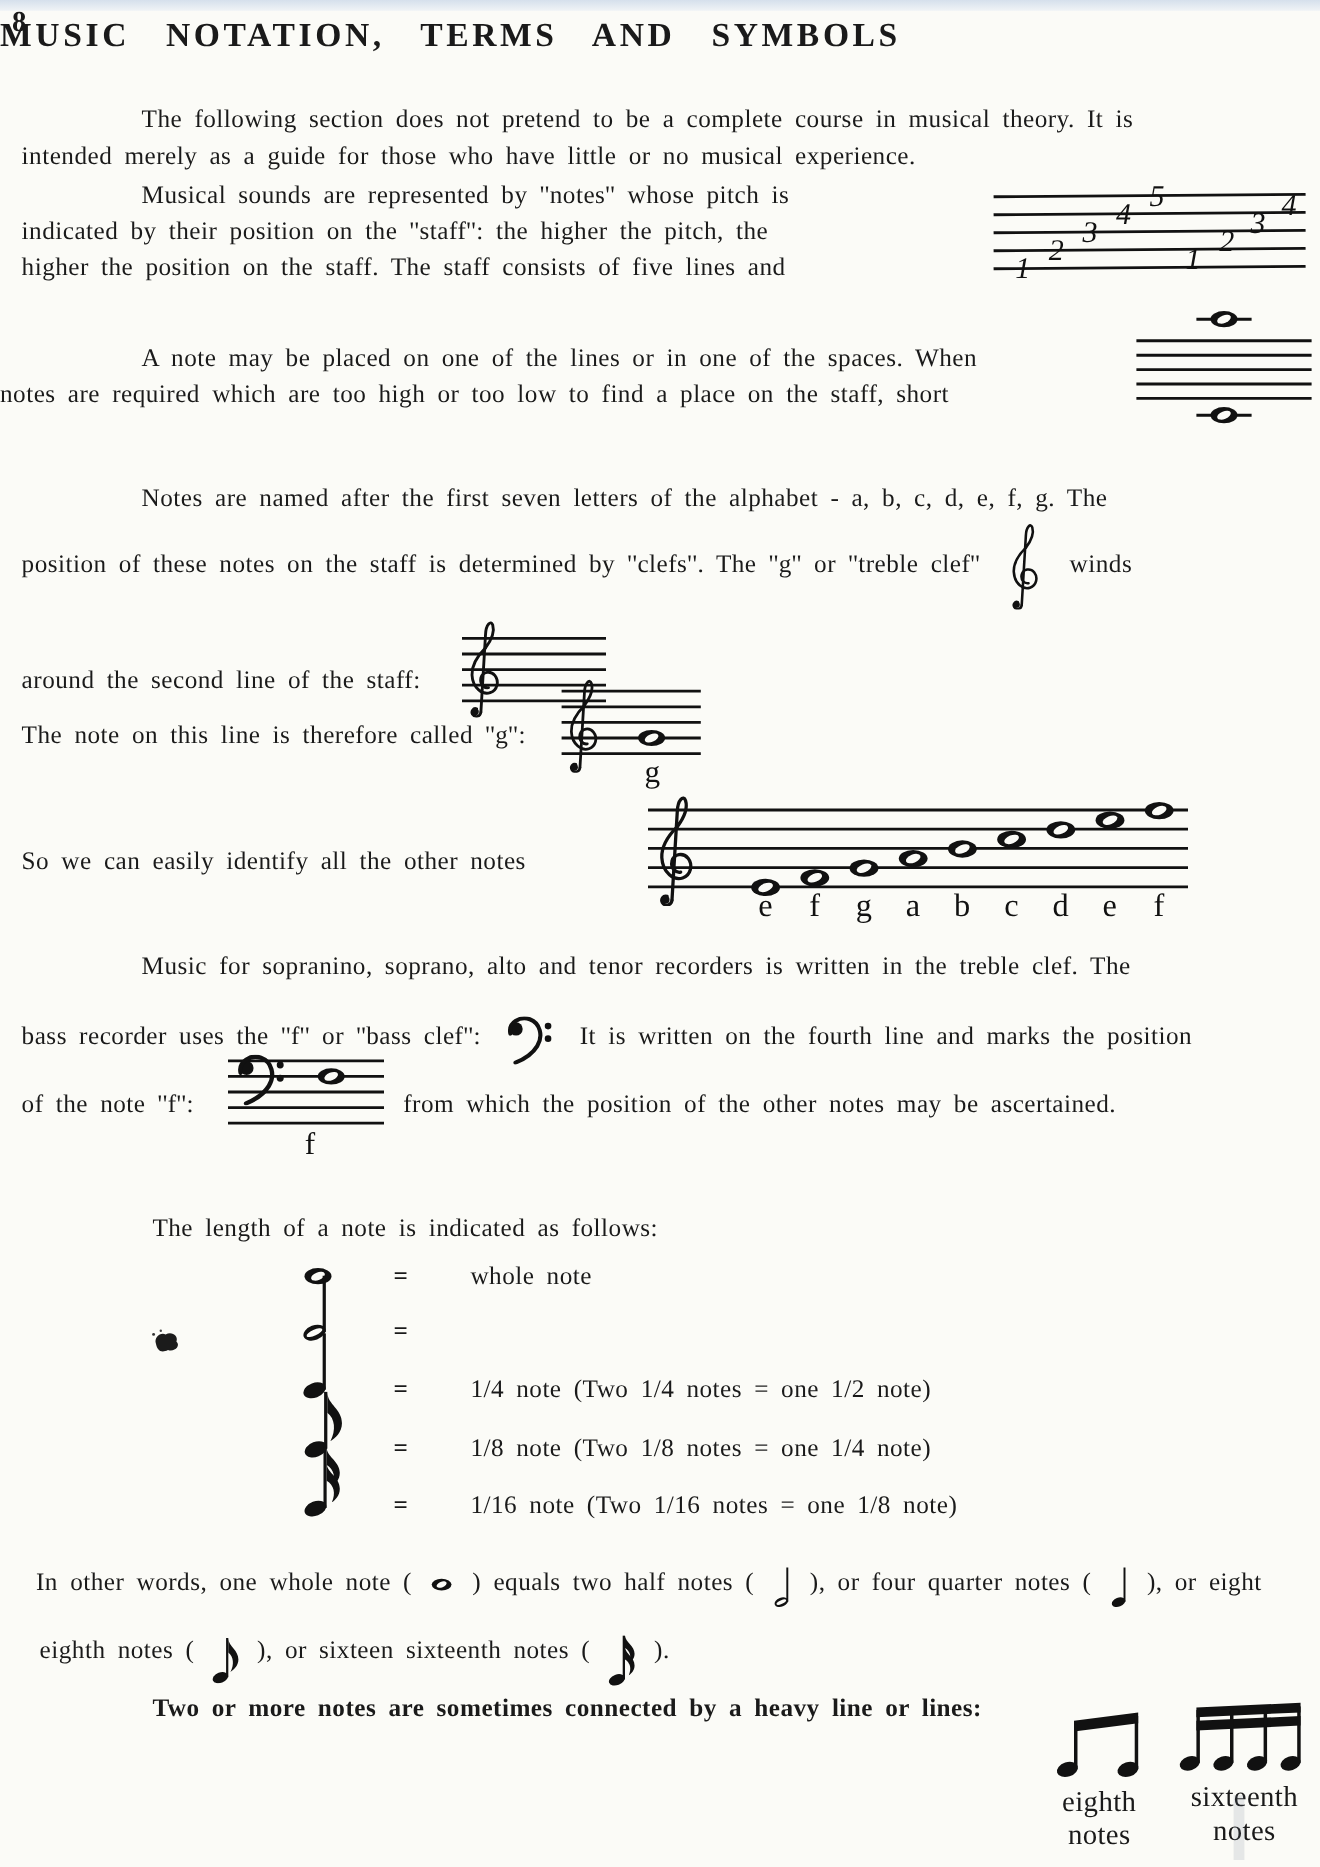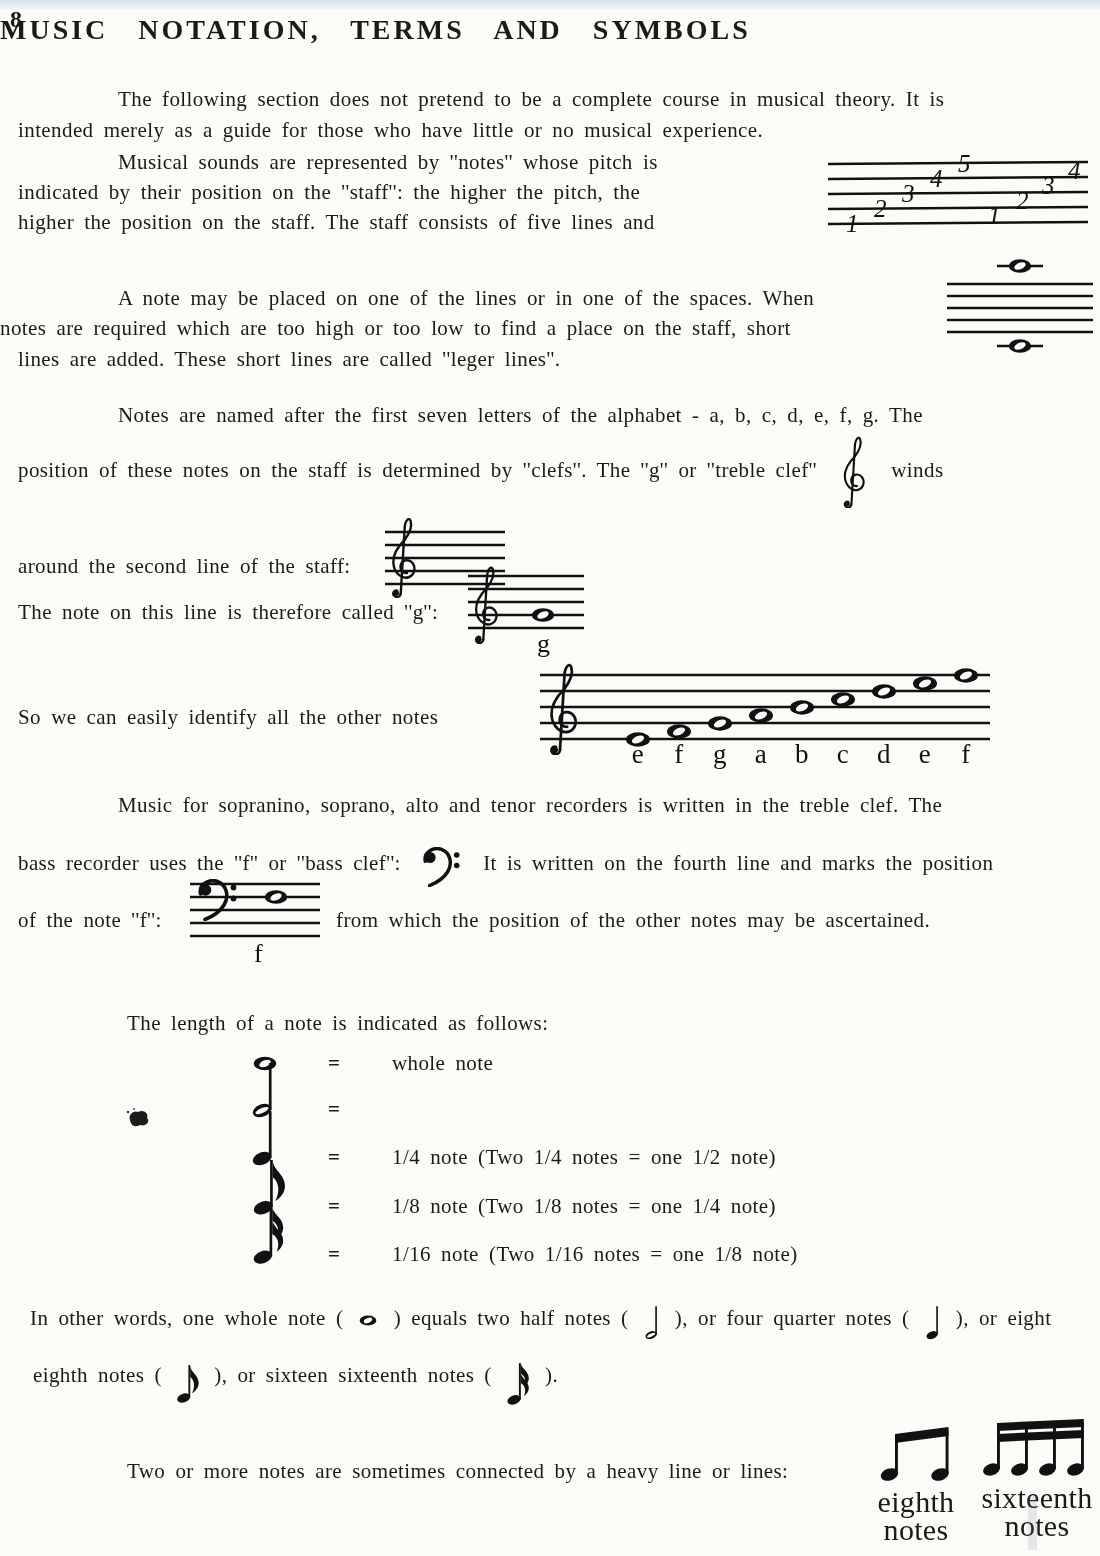--- a/index.html
+++ b/index.html
@@ -14,21 +14,21 @@
     background:linear-gradient(#cfdbea,#eef2f6);opacity:.85;}
   .scan-streak{position:absolute;left:1028px;top:1496px;width:9px;height:54px;
     background:rgba(110,122,140,.15);}
   .abs{position:absolute;white-space:nowrap;}
   .pagenum{font-weight:bold;font-size:24px;letter-spacing:0;}
   .title{font-weight:bold;font-size:28px;letter-spacing:3px;word-spacing:20px;
     width:1012px;text-align:left;}
   .ln{height:30px;line-height:30px;}
   svg{overflow:visible;}
   .inl{vertical-align:middle;}
-  .beamlbl{position:absolute;font-size:30px;line-height:28px;text-align:center;
+  .beamlbl{position:absolute;font-size:24px;line-height:28px;text-align:center;
     white-space:normal;letter-spacing:.3px;word-spacing:2px;}
   .eqcol{position:absolute;left:328px;top:0;line-height:46px;font-weight:bold;}
   .txtcol{position:absolute;left:392px;top:0;line-height:46px;}
   .tablerow{position:absolute;left:0;width:1100px;height:46px;}
   .symcol{position:absolute;left:252px;}
 </style>
 </head>
 <body>
 
 <div id="page">
@@ -104,21 +104,20 @@
         <text x="162" y="72">1</text>
         <text x="190" y="57">2</text>
         <text x="216" y="42">3</text>
         <text x="242" y="27">4</text>
       </g>
     </svg>
   </div>
 
   <div class="abs ln" style="left:118px;top:283px;">A note may be placed on one of the lines or in one of the spaces.  When</div>
   <div class="abs ln" style="left:0;top:313px;">notes are required which are too high or too low to find a place on the staff,  short</div>
-  <div class="abs ln" style="left:18px;top:344px;">lines are added.  These short lines are called ''leger lines''.</div>
 
   <div class="abs" style="left:945px;top:252px;">
     <svg width="150" height="102">
       <g stroke="#111" stroke-width="2.4">
         <line x1="2" y1="32" x2="148" y2="32"></line>
         <line x1="2" y1="44" x2="148" y2="44"></line>
         <line x1="2" y1="56" x2="148" y2="56"></line>
         <line x1="2" y1="68" x2="148" y2="68"></line>
         <line x1="2" y1="80" x2="148" y2="80"></line>
         <line x1="52" y1="14" x2="98" y2="14"></line>
@@ -289,21 +288,21 @@
     <svg class="inl" width="24" height="40" viewBox="0 0 36 60" style="margin:-16px 4px -12px;position:relative;top:8px;">
         <use href="#sym-eighth"></use>
       </svg>
     <span>),  or sixteen sixteenth notes (</span>
     <svg class="inl" width="25" height="44" viewBox="0 0 36 64" style="margin:-18px 4px -12px;position:relative;top:9px;">
         <use href="#sym-sixteenth"></use>
       </svg>
     <span>).</span>
   </div>
 
-  <div class="abs ln" style="left:127px;top:1456px;">Two or more notes are sometimes connected by a heavy line or lines:</div>
+  <div class="abs ln" style="left:127px;top:1408px;font-weight:bold;">Two or more notes are sometimes connected by a heavy line or lines:</div>
 
   <svg class="abs" style="left:880px;top:1424px;" width="70" height="58">
     <polygon points="15,10 68.5,3 68.5,12 15,19" fill="#111"></polygon>
     <rect x="15" y="13" width="2.9" height="37" fill="#111"></rect>
     <rect x="65.6" y="6" width="2.9" height="44" fill="#111"></rect>
     <ellipse cx="9.5" cy="50.5" rx="9" ry="6" fill="#111" transform="rotate(-18 9.5 50.5)"></ellipse>
     <ellipse cx="60" cy="50.5" rx="9" ry="6" fill="#111" transform="rotate(-18 60 50.5)"></ellipse>
   </svg>
 
   <svg class="abs" style="left:982px;top:1417px;" width="106" height="62">

